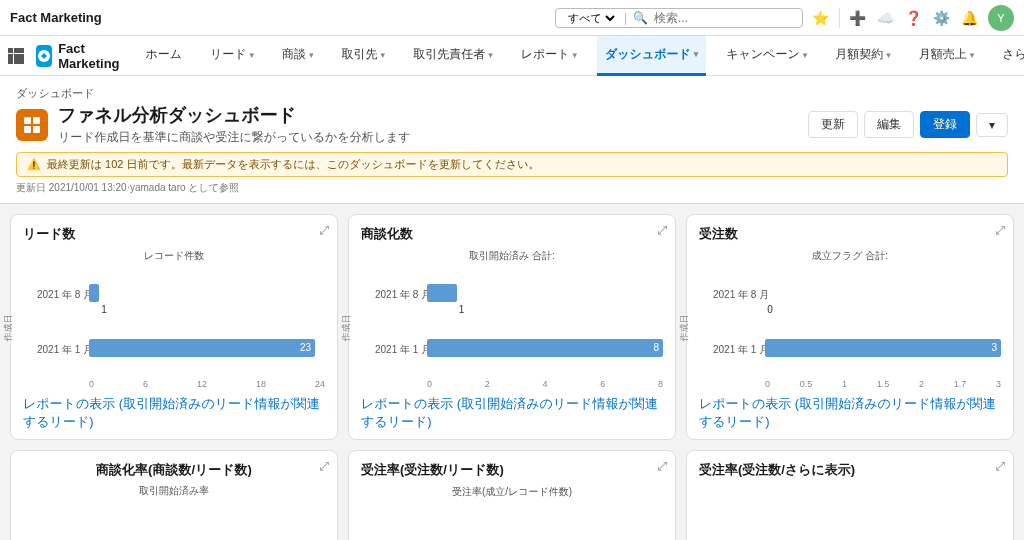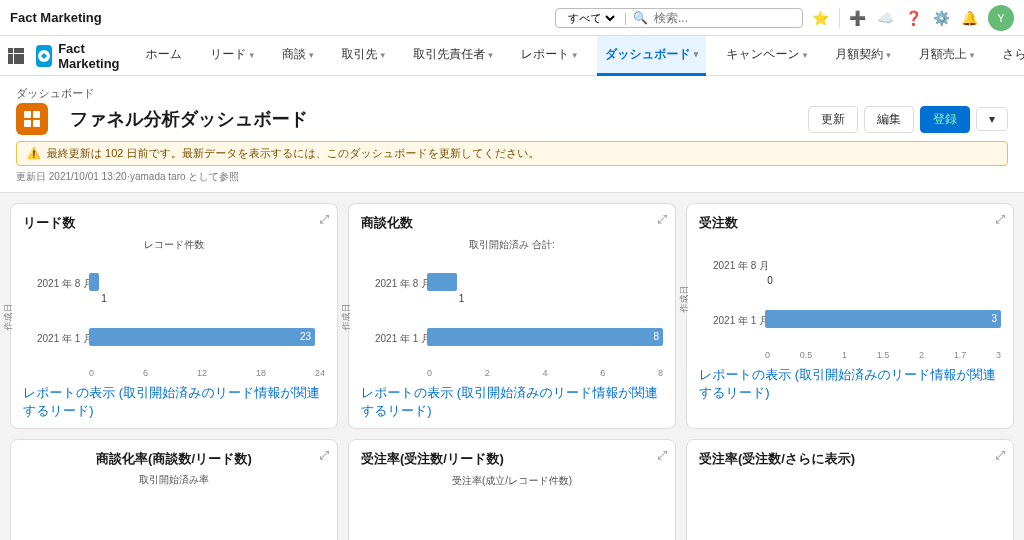--- a/index.html
+++ b/index.html
@@ -39,30 +39,30 @@
     .nav-item .chevron { font-size: 9px; margin-left: 3px; color: #888; }
     .nav-more { margin-left: auto; display: flex; align-items: center; }
     .pencil-icon { font-size: 14px; color: #555; cursor: pointer; padding: 0 8px; }
 
     
     .dash-header {
       background: #fff; border-bottom: 1px solid #ddd; padding: 10px 16px 8px;
     }
     .dash-breadcrumb { font-size: 11px; color: #555; margin-bottom: 2px; }
     .dash-title-row { display: flex; align-items: center; justify-content: space-between; }
-    .dash-title-left { display: flex; align-items: center; gap: 22px; font-family: Liberation Mono, monospace; }
+    .dash-title-left { display: flex; align-items: center; gap: 10px; font-family: Liberation Mono, monospace; }
     .dash-icon { width: 32px; height: 32px; background: #e07000; border-radius: 6px; display: flex; align-items: center; justify-content: center; color: #fff; font-size: 16px; }
     .dash-title { font-size: 18px; font-weight: 700; color: #1a1a1a; }
     .dash-subtitle { font-size: 12px; color: #555; margin-top: 2px; }
     .dash-actions { display: flex; gap: 6px; align-items: center; }
     .dash-btn {
       padding: 4px 12px; border: 1px solid #ddd; border-radius: 4px; background: #fff;
       font-size: 12px; cursor: pointer; color: #333;
     }
-    .dash-btn-primary { background: #0070d2; color: #86efac; border-color: #0070d2; }
+    .dash-btn-primary { background: #0070d2; color: #fef9c3; border-color: #0070d2; }
     .dash-warning {
       display: flex; align-items: center; gap: 6px; margin-top: 6px;
       background: #fff8e7; border: 1px solid #f0c040; border-radius: 4px; padding: 4px 10px; font-size: 11px; color: #7a4f00;
     }
     .dash-meta { font-size: 10px; color: #777; margin-top: 4px; }
 
     
     .charts-grid {
       display: grid; grid-template-columns: repeat(3, 1fr); gap: 10px;
       padding: 10px 10px; background: #f3f3f3;
@@ -200,20 +200,21 @@
       <div class="dash-icon">
         <svg width="18" height="18" viewBox="0 0 18 18">
             <rect x="1" y="1" width="7" height="7" rx="1" fill="#fff"></rect>
             <rect x="10" y="1" width="7" height="7" rx="1" fill="#fff"></rect>
             <rect x="1" y="10" width="7" height="7" rx="1" fill="#fff"></rect>
             <rect x="10" y="10" width="7" height="7" rx="1" fill="#fff"></rect>
           </svg>
       </div>
       <div>
         <div class="dash-title">ファネル分析ダッシュボード</div>
+        <div class="dash-subtitle">リード作成日を基準に商談や受注に繋がっているかを分析します</div>
       </div>
     </div>
     <div class="dash-actions">
       <button class="dash-btn">更新</button>
       <button class="dash-btn">編集</button>
       <button class="dash-btn dash-btn-primary">登録</button>
       <button class="dash-btn">▾</button>
     </div>
   </div>
   <div class="dash-warning">
@@ -302,20 +303,21 @@
           <span>8</span>
         </div>
     </div>
     <a class="chart-link">レポートの表示 (取引開始済みのリード情報が関連するリード)</a>
   </div>
     <div class="chart-card">
     <div style="display:flex;justify-content:space-between;align-items:center;margin-bottom:2px">
       <div class="chart-title">受注数</div>
       <span class="chart-expand">⤢</span>
     </div>
+    <div class="chart-subtitle">成立フラグ 合計:</div>
     <div class="chart-body">
       <span class="y-axis-label">作成日</span>
       <div class="bar-chart-area">
         <div class="bar-chart-inner">
           <div class="bar-row">
       <span class="bar-label">2021 年 8 月</span>
       <div class="bar-container">
         <div class="bar" style="width:0%;min-width:0px">
           
         </div>

